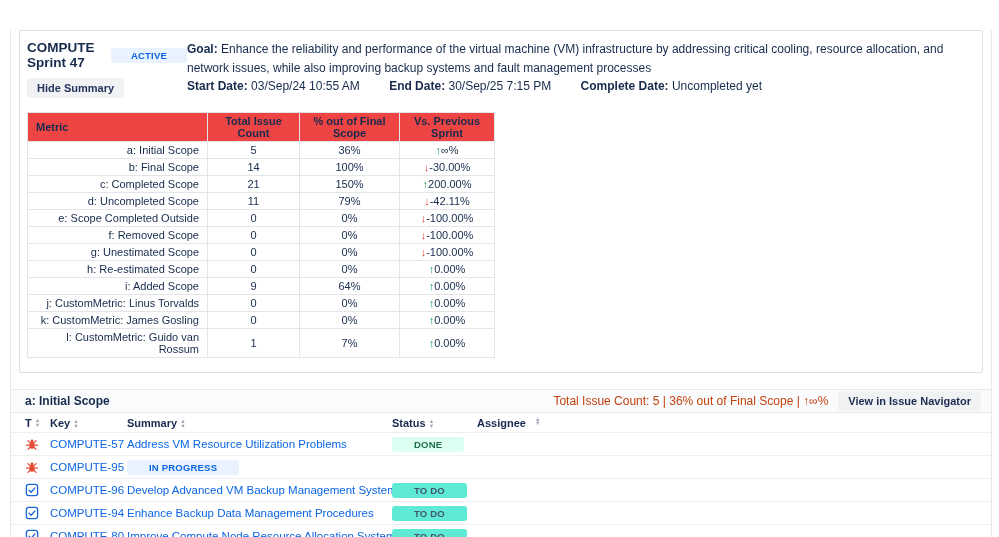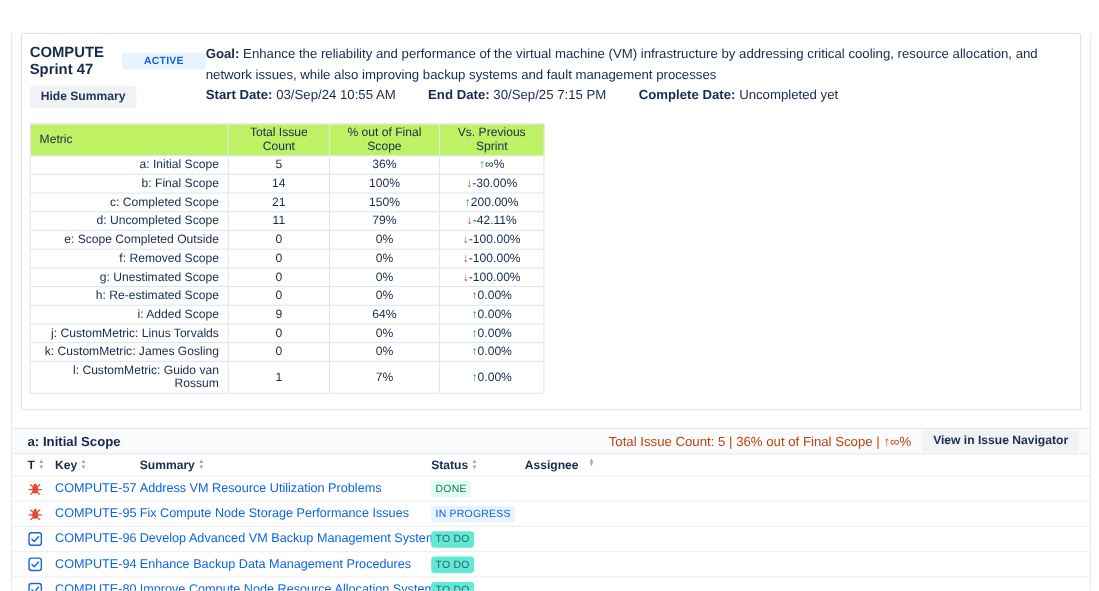--- a/index.html
+++ b/index.html
@@ -21,21 +21,21 @@
     font-family: inherit; font-size: 11px; font-weight: 600; padding: 4px 10px; cursor: pointer; }
   .hide-summary { margin-top: 8px; text-align: right; }
   .goal-block { flex: 1; font-size: 12px; line-height: 18.5px; padding-right: 6px; }
   .goal-block b { font-weight: bold; }
   .dates-line { margin-top: 0; }
   .dates-line .pair { margin-right: 26px; }
 
   
   .metrics { border-collapse: collapse; margin: 14px 0 0 0; font-size: 11px; }
   .metrics th, .metrics td { border: 1px solid #E3E5E8; padding: 2px 8px; height: 16px; line-height: 12px; }
-  .metrics th { background: #bef264; font-weight: normal; text-align: center; }
+  .metrics th { background: #ef4444; font-weight: bold; text-align: center; }
   .metrics th.h-metric { text-align: left; width: 180px; }
   .metrics th.h-count { width: 92px; }
   .metrics th.h-pct { width: 100px; }
   .metrics th.h-trend { width: 95px; }
   .metrics td.c-metric { text-align: right; }
   .metrics td.c-count, .metrics td.c-pct, .metrics td.c-trend { text-align: center; }
   .arrow-up { color: #1F9D5B; font-weight: bold; }
   .arrow-down { color: #E2483D; font-weight: bold; }
   .tval { color: #172B4D; }
 
@@ -54,21 +54,21 @@
   .issue-row { height: 23px; font-size: 11.5px; }
   .col-t { width: 25px; flex: 0 0 25px; display: flex; align-items: center; }
   .col-key { width: 77px; flex: 0 0 77px; }
   .col-sum { width: 265px; flex: 0 0 265px; }
   .col-status { width: 85px; flex: 0 0 85px; }
   .col-assignee { flex: 1; display: flex; align-items: flex-start; gap: 6px; }
   .issue-link { color: #0C66E4; text-decoration: none; cursor: pointer; white-space: nowrap;
     overflow: hidden; text-overflow: ellipsis; padding-right: 8px; }
   .sort { display: inline-flex; flex-direction: column; vertical-align: middle;
     margin-left: 3px; color: #9AA3B0; font-size: 5.5px; line-height: 4.5px; }
-  .status-badge { font-size: 9.5px; font-weight: normal; padding: 2px 4px; border-radius: 3px;
+  .status-badge { font-size: 9.5px; font-weight: bold; padding: 2px 22px; border-radius: 3px;
     letter-spacing: .2px; white-space: nowrap; }
   .st-done { background: #DCFFF1; color: #216E4E; }
   .st-inprogress { background: #E9F2FF; color: #0C66E4; }
   .st-todo { background: #5eead4; color: #44546F; }
   .type-icon { display: inline-flex; width: 14px; height: 14px; }
   .avatar { width: 18px; height: 18px; border-radius: 50%; overflow: hidden; flex: 0 0 18px; }
   .assignee-name { color: #253858; }
 </style>
 </head>
 <body>
@@ -258,21 +258,20 @@
               <svg width="14" height="14" viewBox="0 0 16 16">
                 <g stroke="#E34935" stroke-width="1.3" fill="none" stroke-linecap="round">
                   <path d="M5.6 6.3 L3.2 4.2 M10.4 6.3 L12.8 4.2 M4.6 9.3 H1.6 M11.4 9.3 H14.4 M5.6 12 L3.4 14.2 M10.4 12 L12.6 14.2"></path>
                 </g>
                 <ellipse cx="8" cy="9.3" rx="3.1" ry="4" fill="#E34935"></ellipse>
                 <circle cx="8" cy="4.6" r="1.7" fill="#E34935"></circle>
               </svg>
             </span>
           </span>
     <span class="col-key"><a class="issue-link">COMPUTE-95</a></span>
-    <span class="col-sum"><a class="issue-link">Fix Compute Node Storage Performance Issues</a></span>
     <span class="col-status"><span class="status-badge st-inprogress">IN PROGRESS</span></span>
     <span class="col-assignee"></span>
   </div>
 
   <div class="issue-row">
     <span class="col-t">
             <span class="type-icon">
               <svg width="14" height="14" viewBox="0 0 16 16">
                 <rect x="1.6" y="1.6" width="12.8" height="12.8" rx="2.6" fill="#fff" stroke="#1868DB" stroke-width="1.5"></rect>
                 <path d="M4.6 8.3 L7 10.6 L11.4 5.6" fill="none" stroke="#1868DB" stroke-width="1.5" stroke-linecap="round" stroke-linejoin="round"></path>

